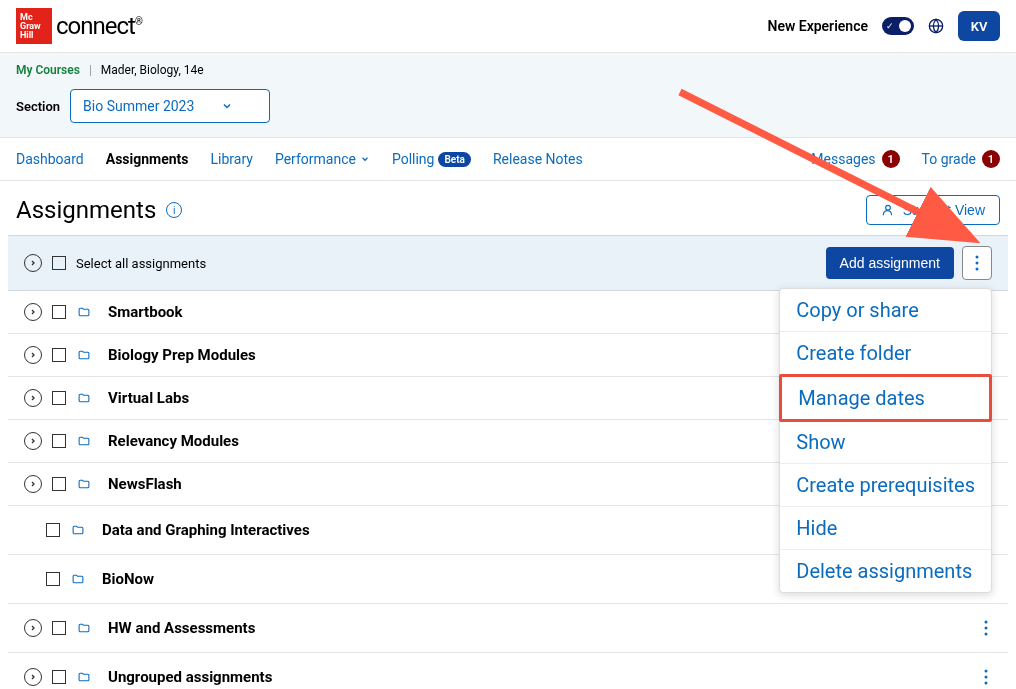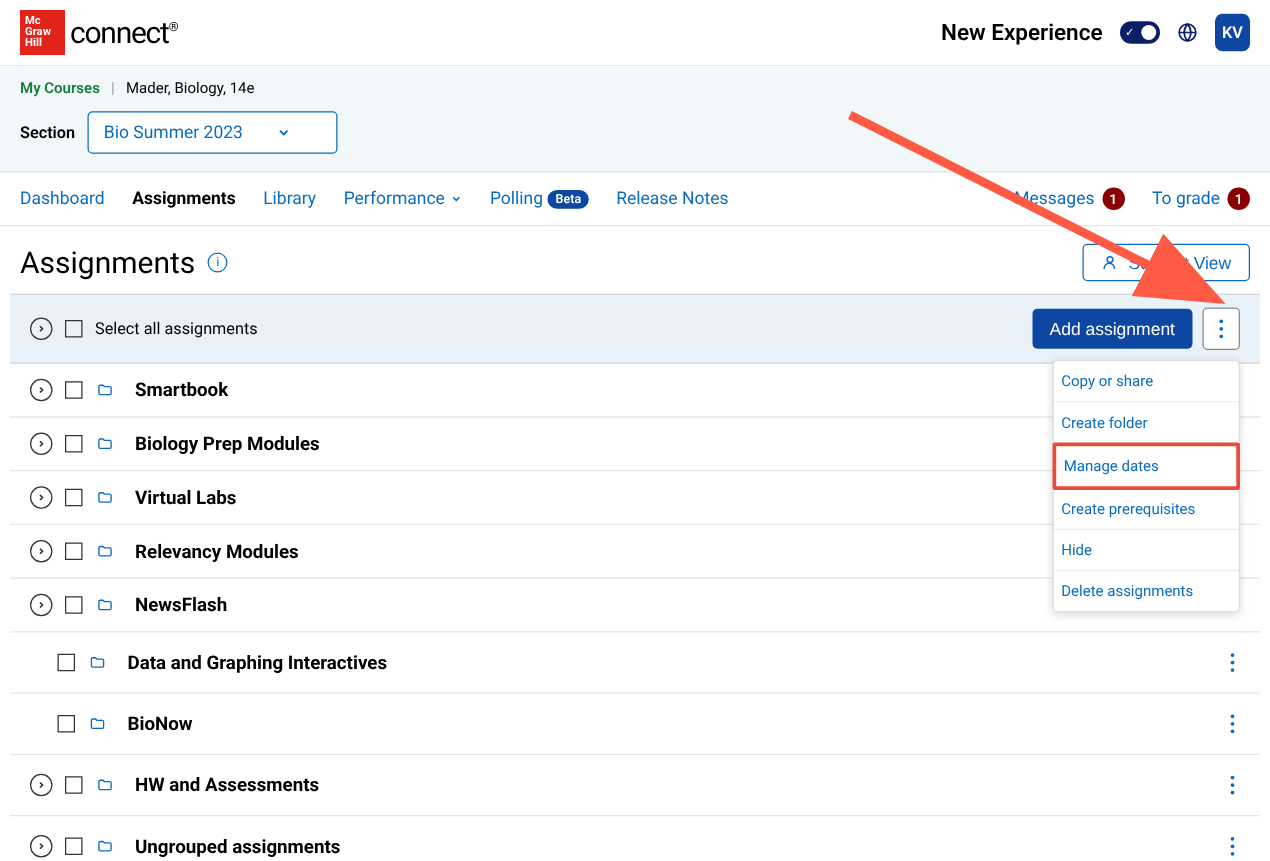--- a/index.html
+++ b/index.html
@@ -6,26 +6,26 @@
   body { font-family: -apple-system, BlinkMacSystemFont, "Segoe UI", Roboto, Helvetica, Arial, sans-serif; font-size: 14px; color: #000; background: #fff; width: 1016px; }
   
   
   .header { display: flex; align-items: center; justify-content: space-between; padding: 8px 16px; border-bottom: 1px solid #e5e5e5; }
   .header-left { display: flex; align-items: center; gap: 6px; }
   .logo-container { display: flex; align-items: center; gap: 4px; }
   .mcgraw-logo { width: 36px; height: 36px; background: #e2231a; color: #fff; display: flex; flex-direction: column; justify-content: center; align-items: flex-start; padding: 2px 4px; font-size: 9px; font-weight: bold; line-height: 1; }
   .connect-text { font-size: 24px; font-weight: 400; letter-spacing: -1px; }
   .connect-text sup { font-size: 10px; }
   .header-right { display: flex; align-items: center; gap: 14px; }
-  .new-exp { font-weight: 600; font-size: 18px; }
+  .new-exp { font-weight: 600; font-size: 14px; }
   .toggle { width: 32px; height: 18px; background: #0b1f66; border-radius: 10px; position: relative; cursor: pointer; display: flex; align-items: center; }
   .toggle::after { content: ""; width: 12px; height: 12px; background: #fff; border-radius: 50%; position: absolute; right: 3px; }
   .toggle-check { position: absolute; left: 4px; color: #fff; font-size: 9px; }
   .globe-icon { width: 16px; height: 16px; color: #0b1f66; }
-  .avatar { width: 28px; height: 30px; background: #0d47a1; color: #fff; border-radius: 6px; display: flex; align-items: center; justify-content: center; font-weight: 600; font-size: 13px; }
+  .avatar { width: 42px; height: 30px; background: #0d47a1; color: #fff; border-radius: 6px; display: flex; align-items: center; justify-content: center; font-weight: 600; font-size: 13px; }
   
   
   .sub-header { background: #f2f7fa; padding: 10px 16px 14px; border-bottom: 1px solid #e5e5e5; }
   .breadcrumb { font-size: 12px; margin-bottom: 12px; }
   .breadcrumb a { color: #15803d; text-decoration: none; font-weight: 600; }
   .breadcrumb .sep { color: #999; margin: 0 6px; }
   .section-row { display: flex; align-items: center; gap: 10px; }
   .section-label { font-weight: 600; font-size: 13px; }
   .section-select { border: 1px solid #0b6cbf; border-radius: 4px; padding: 8px 36px 8px 12px; color: #0b6cbf; background: #fff; font-size: 14px; position: relative; min-width: 200px; display: flex; align-items: center; justify-content: space-between; cursor: pointer; }
   .chevron-down { color: #0b6cbf; }
@@ -61,21 +61,21 @@
   .assignment-list { margin: 0 8px; }
   .assignment-row { display: flex; align-items: center; justify-content: space-between; padding: 12px 16px; border-bottom: 1px solid #e5e5e5; }
   .row-left { display: flex; align-items: center; gap: 10px; }
   .row-left.indent { padding-left: 22px; }
   .folder-icon { width: 16px; height: 13px; color: #0b6cbf; }
   .assignment-name { font-weight: 700; font-size: 15px; margin-left: 6px; }
   .row-kebab { cursor: pointer; padding: 4px; }
   
   
   .dropdown-menu { position: absolute; top: 52px; right: 16px; background: #fff; border: 1px solid #ddd; border-radius: 4px; box-shadow: 0 2px 8px rgba(0,0,0,0.15); min-width: 150px; z-index: 10; }
-  .menu-item { padding: 9px 6px; color: #0b6cbf; font-size: 12px; cursor: pointer; border-bottom: 1px solid #eee; }
+  .menu-item { padding: 9px 16px; color: #0b6cbf; font-size: 20px; cursor: pointer; border-bottom: 1px solid #eee; }
   .menu-item:last-child { border-bottom: none; }
   .menu-item.highlighted { border: 3px solid #e74c3c; margin: -1px; border-radius: 2px; }
   
   
   .arrow-annotation { position: absolute; top: 82px; left: 670px; width: 320px; height: 180px; pointer-events: none; z-index: 5; }
   
   svg { display: block; }
 </style>
 </head>
 <body>
@@ -183,20 +183,21 @@
           <circle cx="2" cy="8" r="1.5" fill="#0b6cbf"></circle>
           <circle cx="2" cy="14" r="1.5" fill="#0b6cbf"></circle>
         </svg>
     </div>
   </div>
 
   <div class="dropdown-menu">
     <div class="menu-item">Copy or share</div>
     <div class="menu-item">Create folder</div>
     <div class="menu-item highlighted">Manage dates</div>
+    <div class="menu-item">Show</div>
     <div class="menu-item">Create prerequisites</div>
     <div class="menu-item">Hide</div>
     <div class="menu-item">Delete assignments</div>
   </div>
 </div>
 
 <div class="assignment-list" id="assignment-list">
     <div class="assignment-row">
       <div class="row-left">
         <span class="expand-icon">

